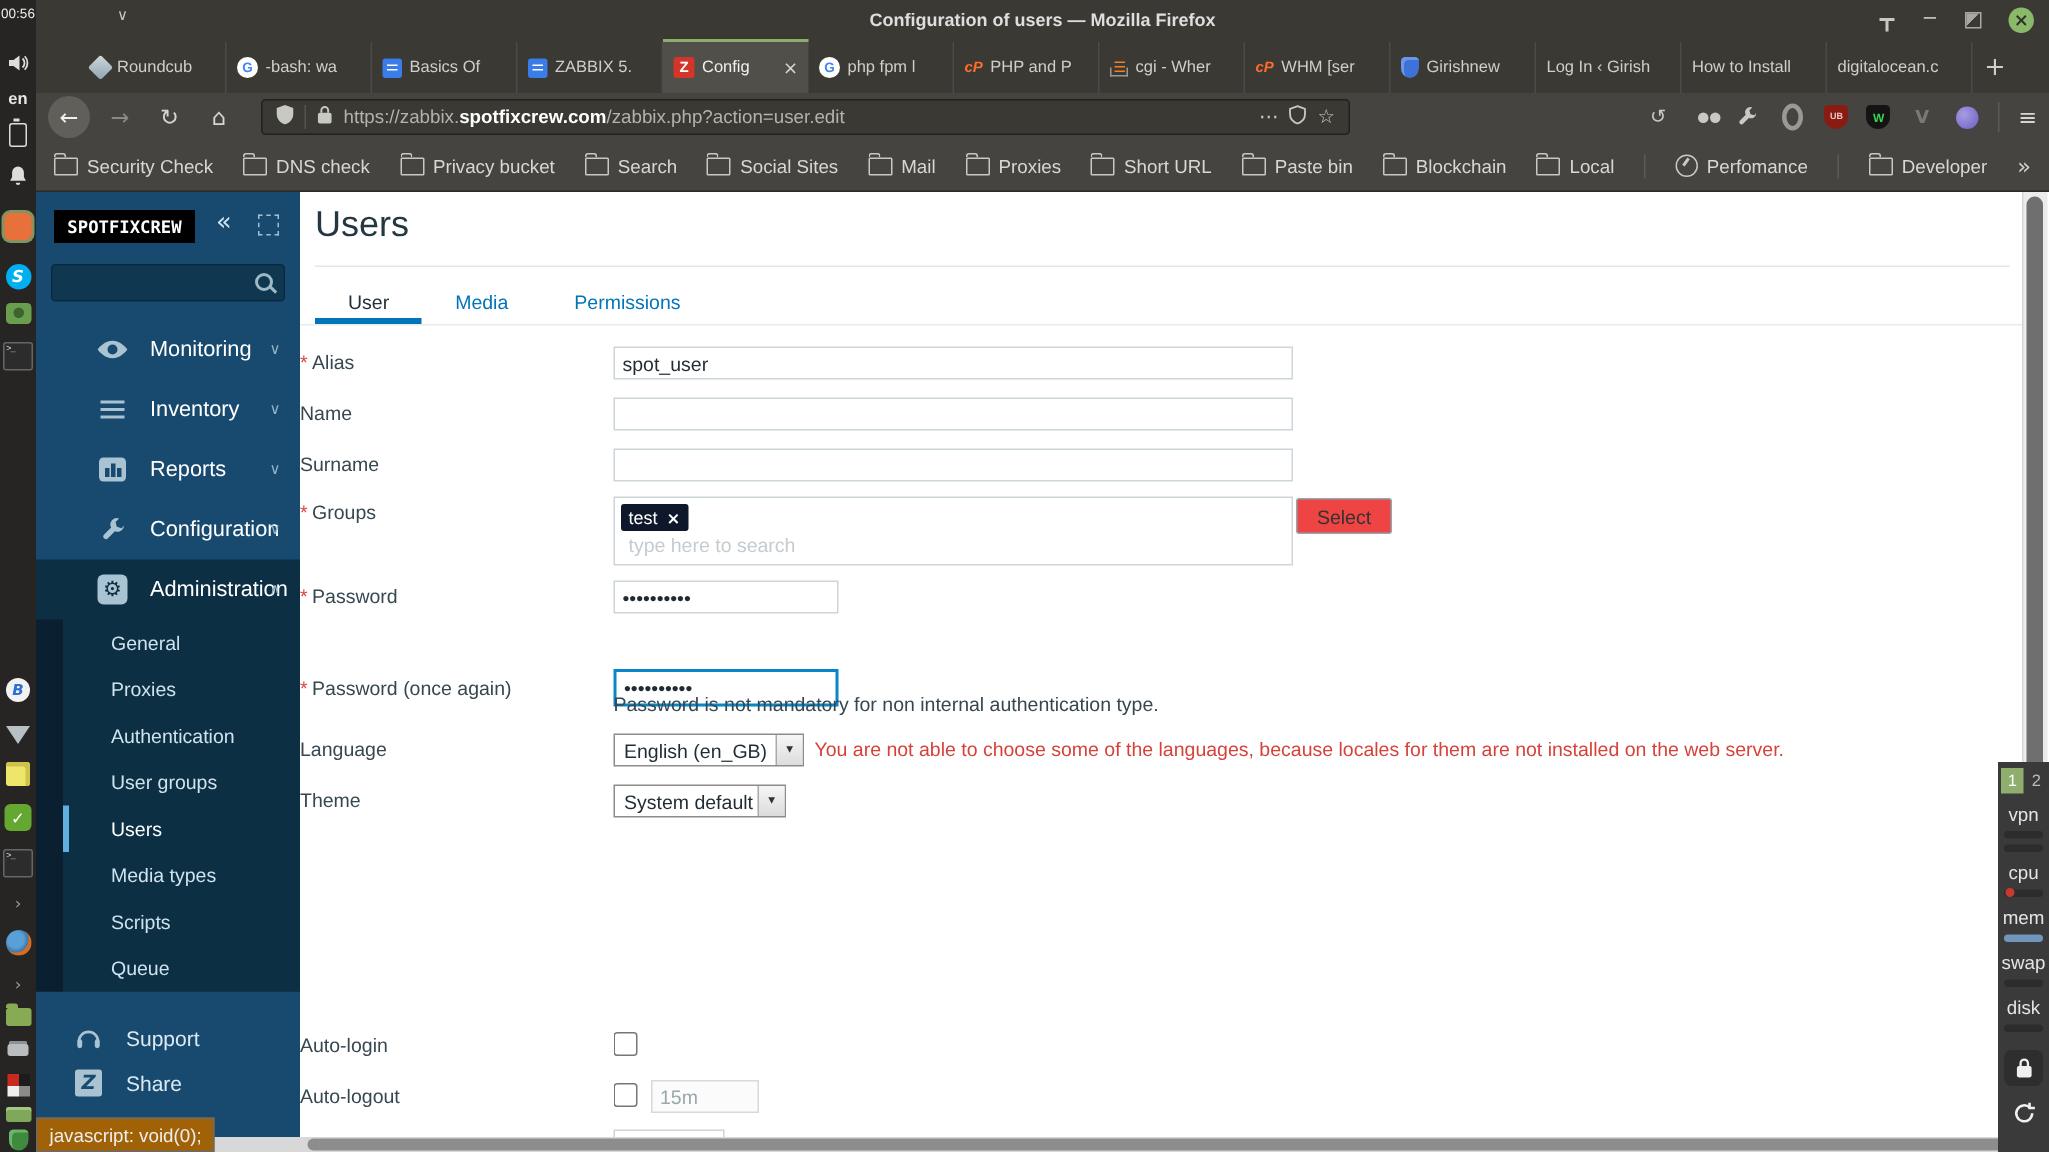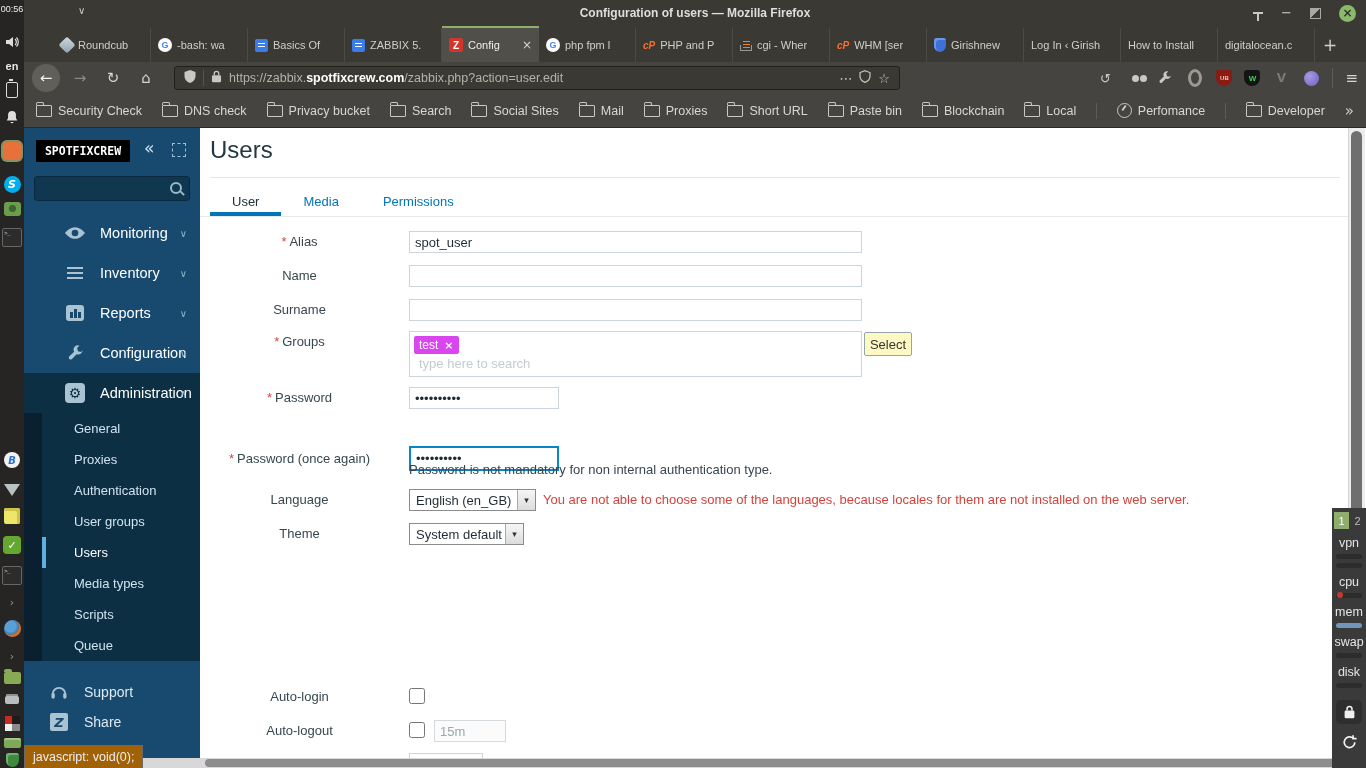--- a/index.html
+++ b/index.html
@@ -145,32 +145,32 @@
   .zmain{position:absolute;left:200px;top:128px;width:1148px;height:630px;background:#fff;color:#1f2c33;}
   .ztitle{position:absolute;left:10px;top:8px;font-size:24px;color:#243742;}
   .zdivider{position:absolute;left:10px;right:8px;top:49px;border-top:1px solid #e3e7ea;}
   .ztabs{position:absolute;left:10px;top:58px;height:30px;display:flex;}
   .ztab{padding:0 22px;display:flex;align-items:center;font-size:13px;color:#0275b8;position:relative;}
   .ztab.active{color:#22313a;}
   .ztab.active::after{content:"";position:absolute;left:0;right:0;bottom:0;height:4px;background:#0275b8;}
   .ztabline{position:absolute;left:0;right:0;top:88px;border-top:1px solid #e8ebee;}
 
   .frow{position:absolute;left:0;right:0;height:24px;}
-  .flabel{position:absolute;left:0;width:199px;text-align:center;font-size:13px;color:#37474f;line-height:22px;white-space:nowrap;}
+  .flabel{position:absolute;left:0;width:199px;text-align:left;font-size:13px;color:#37474f;line-height:22px;white-space:nowrap;}
   .req{color:#d64540;margin-right:3px;}
   .finput{position:absolute;left:209px;height:22px;border:1px solid #ccd5d9;font-size:13px;padding:0 5px;color:#1f2c33;background:#fff;box-sizing:border-box;font-family:"Liberation Sans",sans-serif;outline:none;}
   .w453{width:453px;} .w150{width:150px;} .w74{width:74px;} .w72{width:72px;}
   .focused{border:2px solid #0886c7;height:25px;}
   .r-alias{top:103px;} .r-name{top:137px;} .r-surname{top:171px;}
   .r-groups{top:203px;height:46px;}
   .groups-box{position:absolute;left:209px;width:453px;height:46px;border:1px solid #ccd5d9;box-sizing:border-box;}
-  .chip{position:absolute;left:4px;top:4px;background:#d946ef;color:#fff;font-size:12px;padding:2px 5px;border-radius:2px;display:flex;align-items:center;gap:6px;}
+  .chip{position:absolute;left:4px;top:4px;background:#0f172a;color:#fff;font-size:12px;padding:2px 5px;border-radius:2px;display:flex;align-items:center;gap:6px;}
   .chip .x{font-size:11px;font-weight:bold;}
   .ms-placeholder{position:absolute;left:9px;bottom:5px;color:#c4ccd1;font-size:13px;}
-  .selbtn{position:absolute;left:664px;top:1px;width:48px;height:24px;background:#fef9c3;border:1px solid #94a5ae;border-radius:2px;font-size:13px;color:#333;display:flex;align-items:center;justify-content:center;box-sizing:border-box;}
+  .selbtn{position:absolute;left:664px;top:1px;width:64px;height:24px;background:#ef4444;border:1px solid #94a5ae;border-radius:2px;font-size:13px;color:#333;display:flex;align-items:center;justify-content:center;box-sizing:border-box;}
   .r-pass{top:259px;} .r-pass2{top:286px;margin-top:32px;}
   .r-hint{top:331px;}
   .fhint{position:absolute;left:209px;font-size:13px;color:#37474f;line-height:22px;}
   .r-lang{top:361px;} .r-theme{top:395px;}
   .fakesel{position:absolute;left:209px;height:22px;border:1px solid #8c8c8c;background:#fff;box-sizing:border-box;font-size:13px;color:#1f2c33;display:flex;align-items:center;padding-left:6px;}
   .fakesel .arrow{position:absolute;right:0;top:0;bottom:0;width:17px;background:linear-gradient(#f6f6f6,#dcdcdc);border-left:1px solid #aaa;display:flex;align-items:center;justify-content:center;font-size:9px;color:#333;}
   .w127{width:127px;} .w119{width:115px;}
   .lang-warn{position:absolute;left:343px;font-size:13px;color:#d6423a;line-height:22px;white-space:nowrap;}
   .r-autologin{top:558px;} .r-autologout{top:592px;}
   .cb{position:absolute;left:209px;top:2px;width:16px;height:16px;margin:0;}

